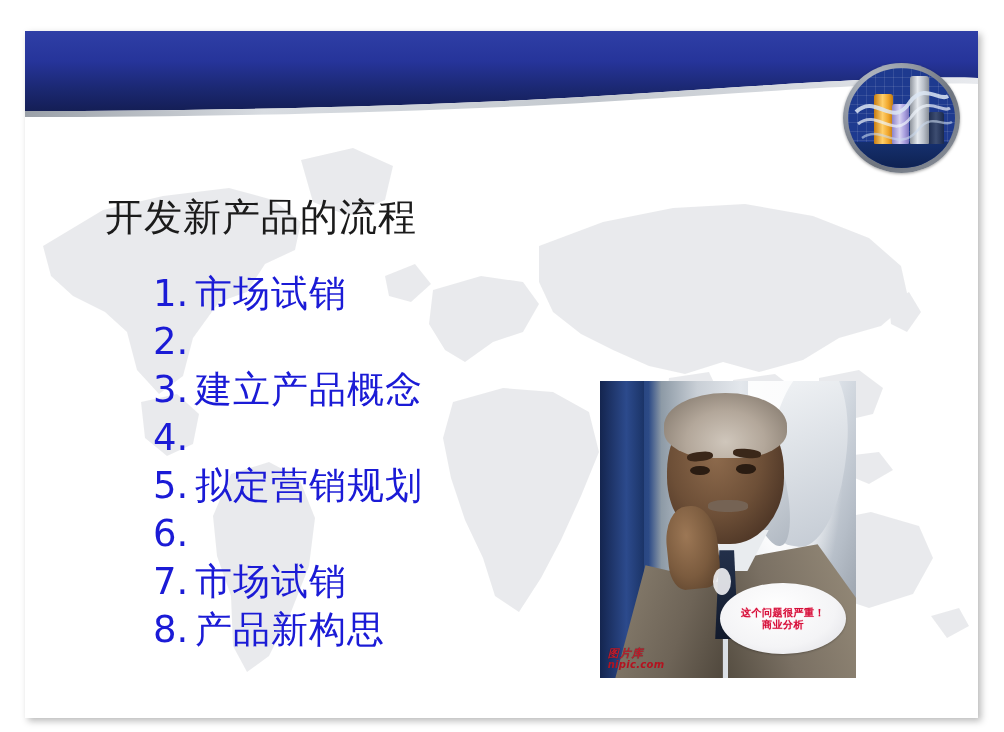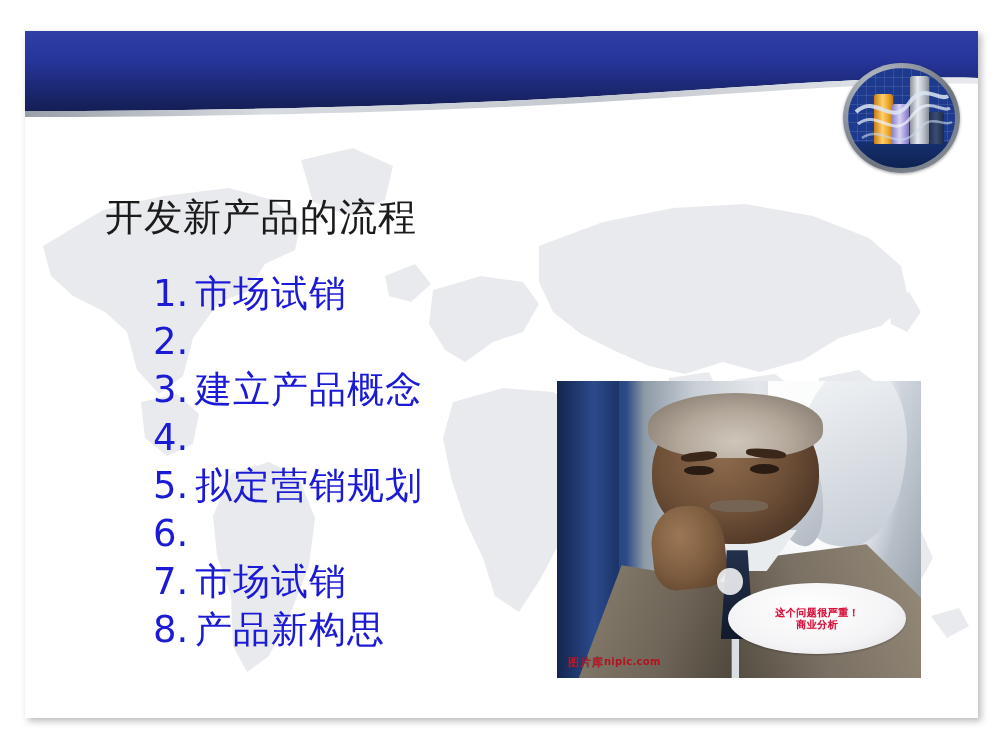--- a/index.html
+++ b/index.html
@@ -125,22 +125,22 @@
     width:42px;
     flex:0 0 42px;
     text-align:left;
     letter-spacing:0px;
   }
   .litem .txt{letter-spacing:1px;}
 
   
   .photo{
     position:absolute;
-    left:532px;top:350px;
-    width:364px;height:297px;
+    left:575px;top:350px;
+    width:256px;height:297px;
     overflow:hidden;
     background:#22304f;
   }
   .ph-bg{position:absolute;inset:0;
     background:
       linear-gradient(90deg,#1d3565 0%,#23407a 14%,#2c4a86 19%,#8d9aa6 24%,#c9cfd6 38%,#e3e7ec 55%,#cdd3da 72%,#aab2bc 86%,#7d858f 100%);
   }
   .ph-leftpanel{position:absolute;left:0;top:0;width:17%;height:100%;
     background:linear-gradient(90deg,#14254f,#2c4a8c 60%,#1b3467);}
   .ph-rightcurve{position:absolute;right:0;top:0;width:42%;height:100%;
@@ -211,21 +211,21 @@
   }
   .ph-tail{
     position:absolute;left:44%;top:63%;width:7%;height:9%;
     border-radius:50%;
     background:#f0f0f3;
     opacity:.9;
   }
   
   .ph-wm{
     position:absolute;left:3%;bottom:3%;
-    display:flex;align-items:flex-start;
+    display:flex;flex-direction:column;align-items:flex-start;font-style:italic;
   }
   .ph-wm .wm1{color:#c01b2b;font-size:11px;font-weight:bold;line-height:12px;
     text-shadow:0 0 1px rgba(0,0,0,.5);letter-spacing:1px;}
   .ph-wm .wm2{color:#b4121f;font-size:10px;font-weight:bold;line-height:9px;
     letter-spacing:.3px;}
 </style>
 </head>
 <body>
 
 <div id="slide">

